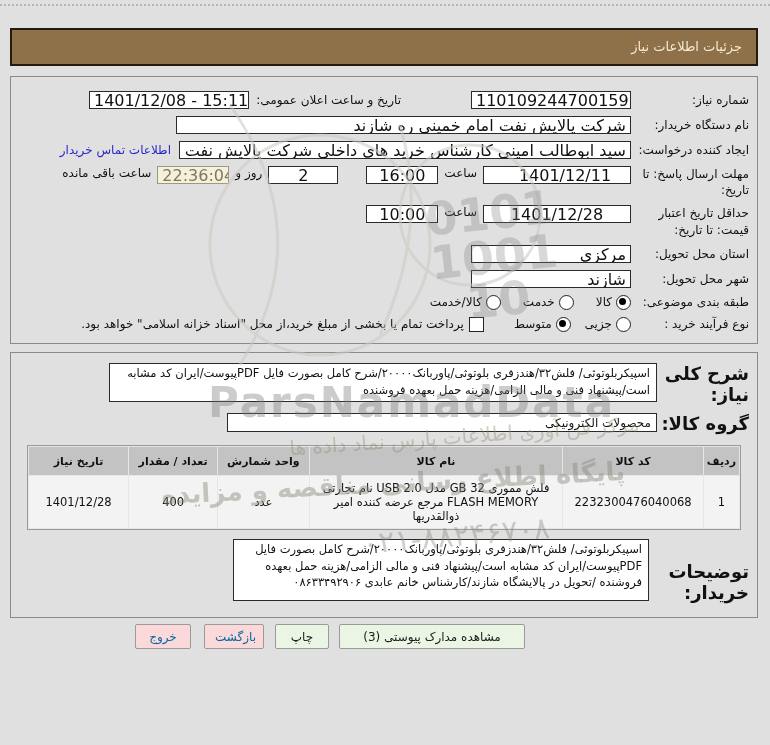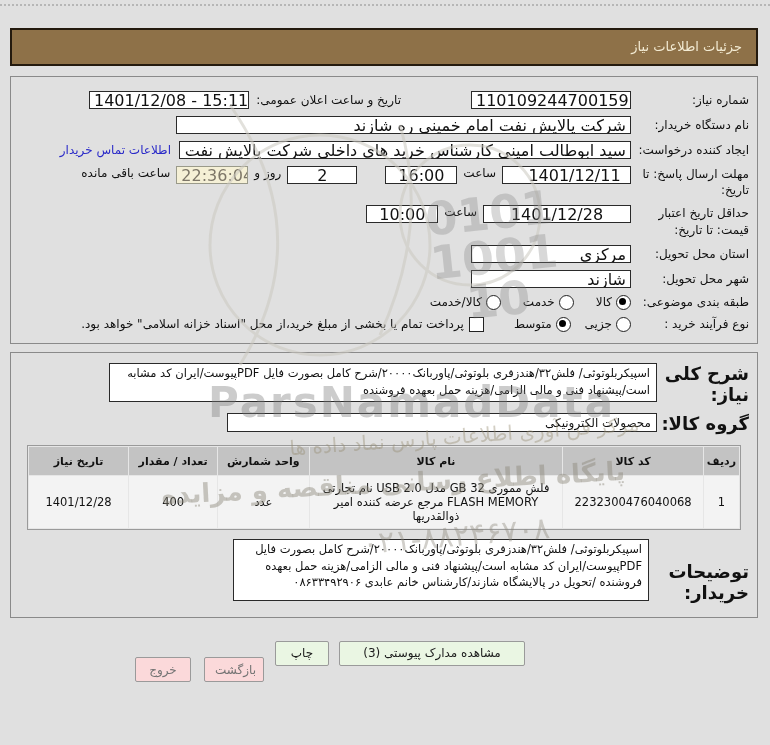--- a/index.html
+++ b/index.html
@@ -68,21 +68,21 @@
     width:416px;height:62px;background:#fff;border:1px solid #2a2a2a;box-sizing:border-box;
     font-size:11.5px;line-height:1.45;padding:1px 6px;overflow:hidden;
   }
   
   .btn-row{position:absolute;top:624px;left:0;right:0;display:flex;direction:ltr;align-items:center;}
   .btn{
     height:25px;border:1px solid #9a9a9a;border-radius:2px;font-size:12px;
     font-family:"DejaVu Sans",sans-serif;cursor:pointer;padding:0 10px;
   }
   .btn.green{background:#eaf6e3;color:#1c1c1c;}
-  .btn.pink{background:#fbd9da;color:#737373;margin-top:33px;}
+  .btn.pink{background:#fbd9da;color:#0369a1;}
   .b-exit{margin-left:135px;width:56px;}
   .b-back{margin-left:13px;width:60px;}
   .b-print{margin-left:11px;width:54px;}
   .b-docs{margin-left:10px;width:186px;}
   .b-reply{margin-left:14px;width:122px;}
   
   .wm-layer{position:absolute;inset:0;pointer-events:none;z-index:30;}
   .wm{position:absolute;color:rgba(130,126,116,0.38);}
   .wm-digits{top:192px;left:430px;font-size:46px;font-weight:bold;direction:ltr;line-height:0.95;
     text-align:center;white-space:pre-line;transform:rotate(-6deg);color:rgba(125,125,125,0.30);}
@@ -118,21 +118,21 @@
   </div>
 
   <div class="frow">
     <div class="flabel">ایجاد کننده درخواست:</div>
     <div class="box" style="width:452px;">سید ابوطالب امینی کارشناس خرید های داخلی  شرکت پالایش نفت امام خمی</div>
     <span class="link">اطلاعات تماس خریدار</span>
   </div>
 
   <div class="frow two">
     <div class="flabel">مهلت ارسال پاسخ: تا تاریخ:</div>
-    <div class="box ltr" style="width:129px;padding-left:20px;">1401/12/11</div>
+    <div class="box ltr" style="width:148px;padding-left:20px;">1401/12/11</div>
     <span class="mh6">ساعت</span>
     <div class="box ltr" style="width:72px;">16:00</div>
     <div class="gap28"></div>
     <div class="box ltr" style="width:70px;">2</div>
     <span class="mh6">روز و</span>
     <div class="box ltr cream" style="width:72px;">22:36:04</div>
     <span class="mh6">ساعت باقی مانده</span>
   </div>
 
   <div class="frow two">

